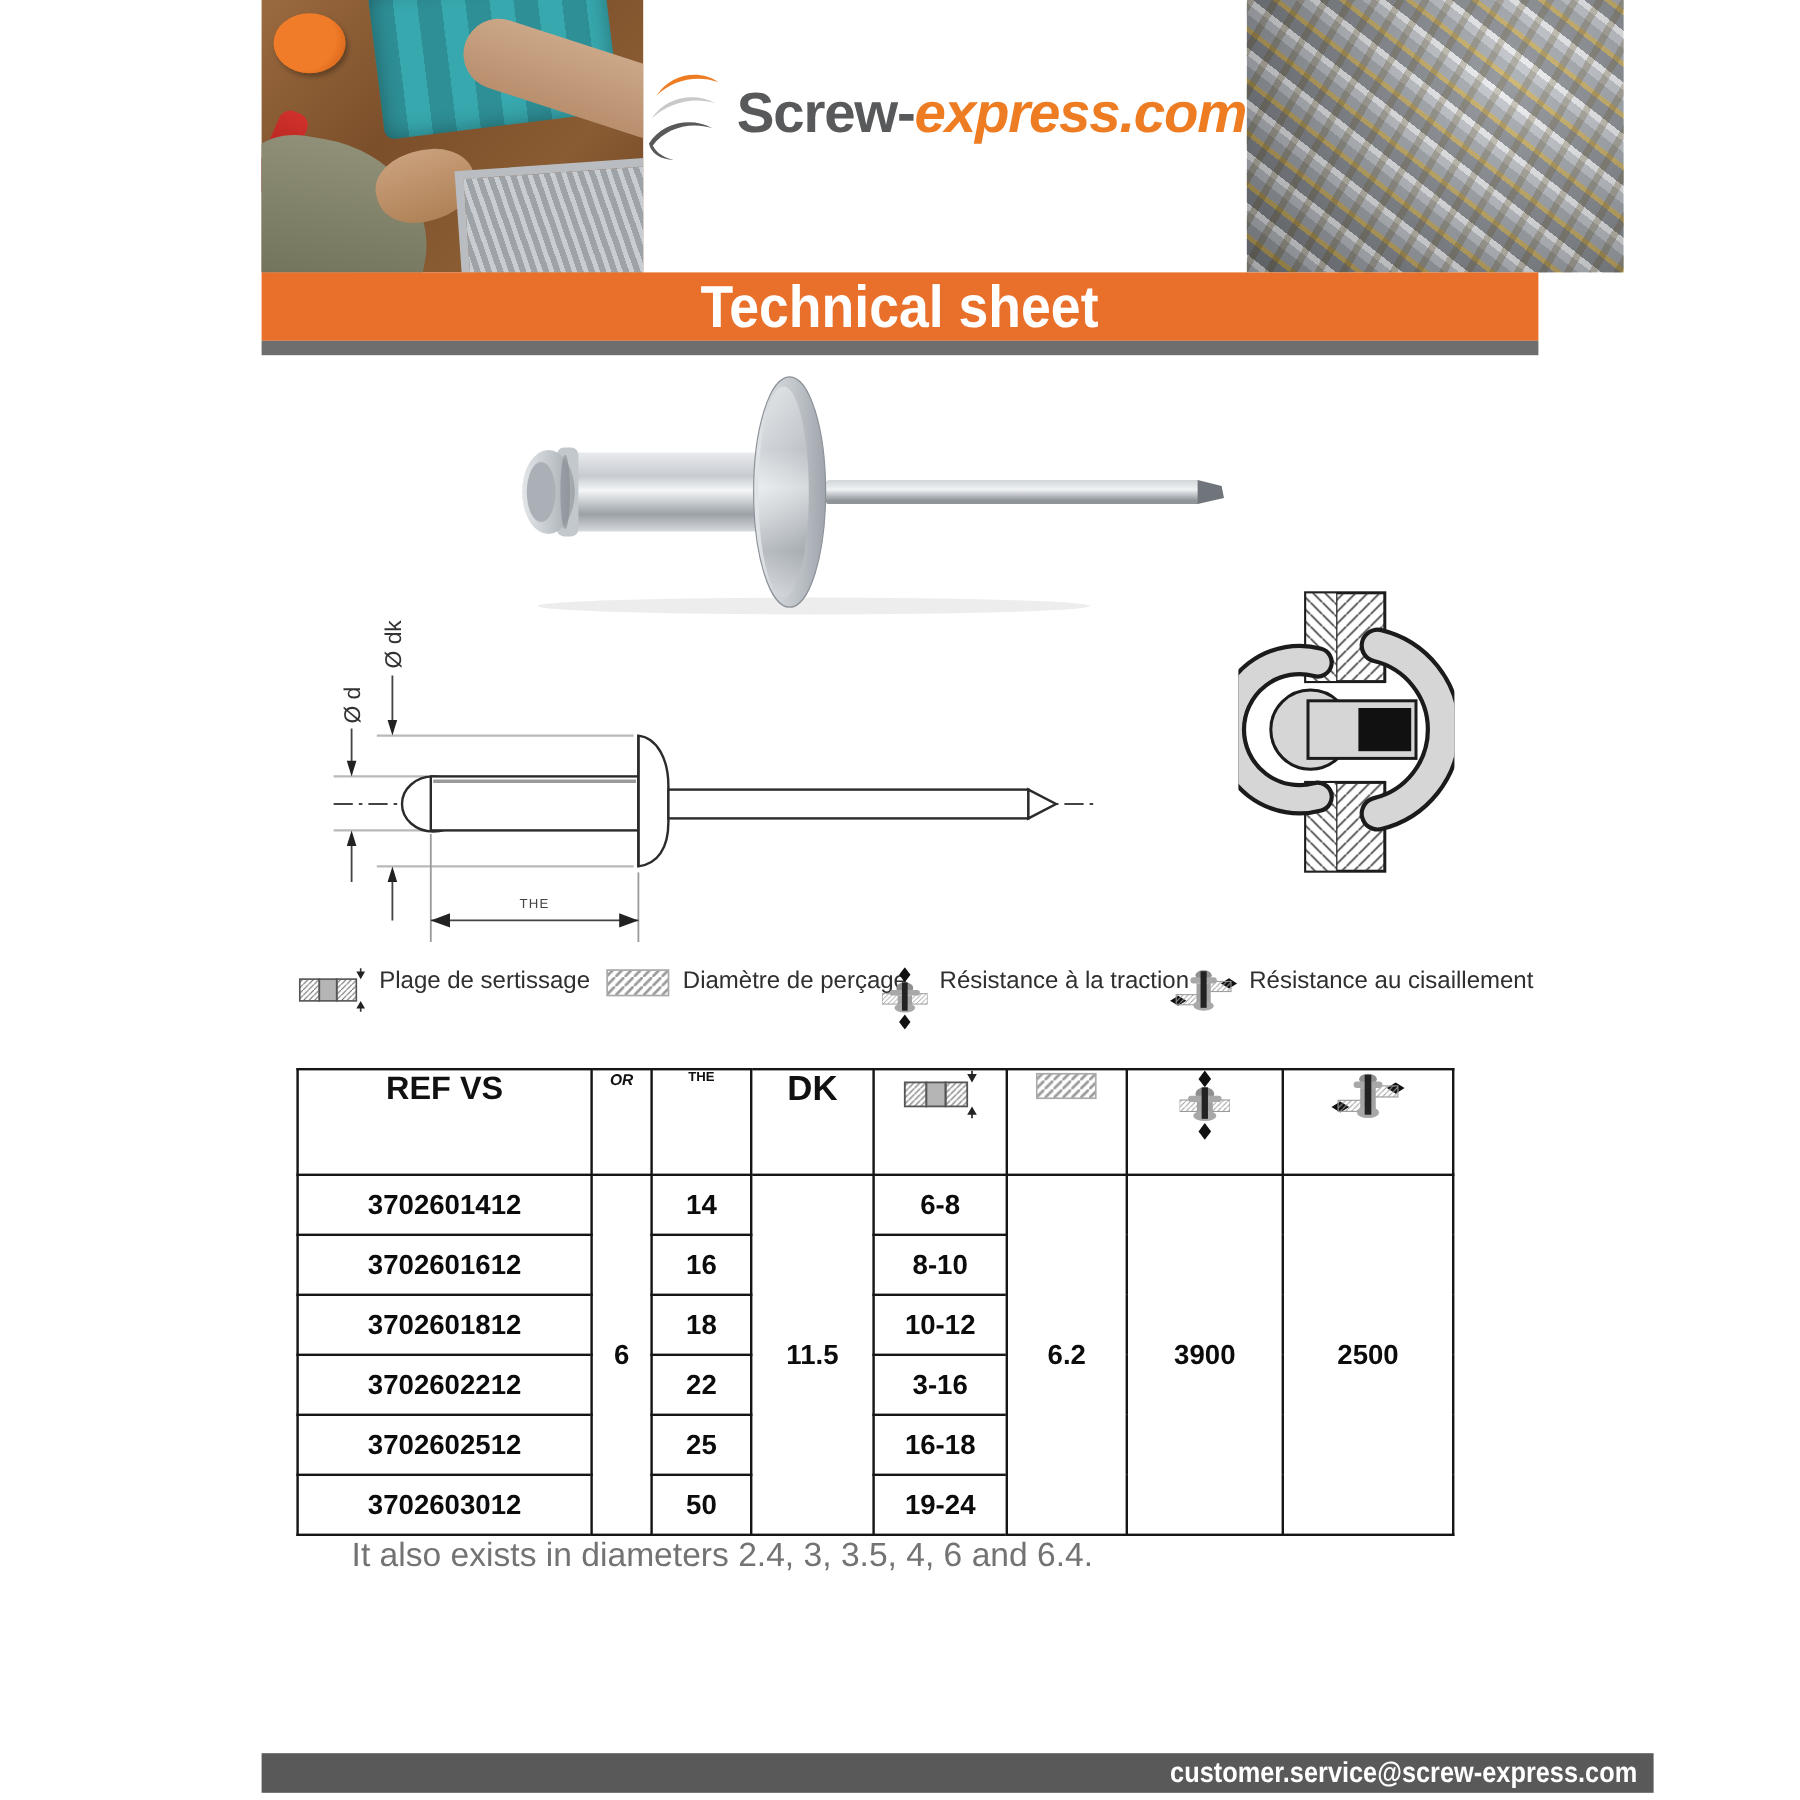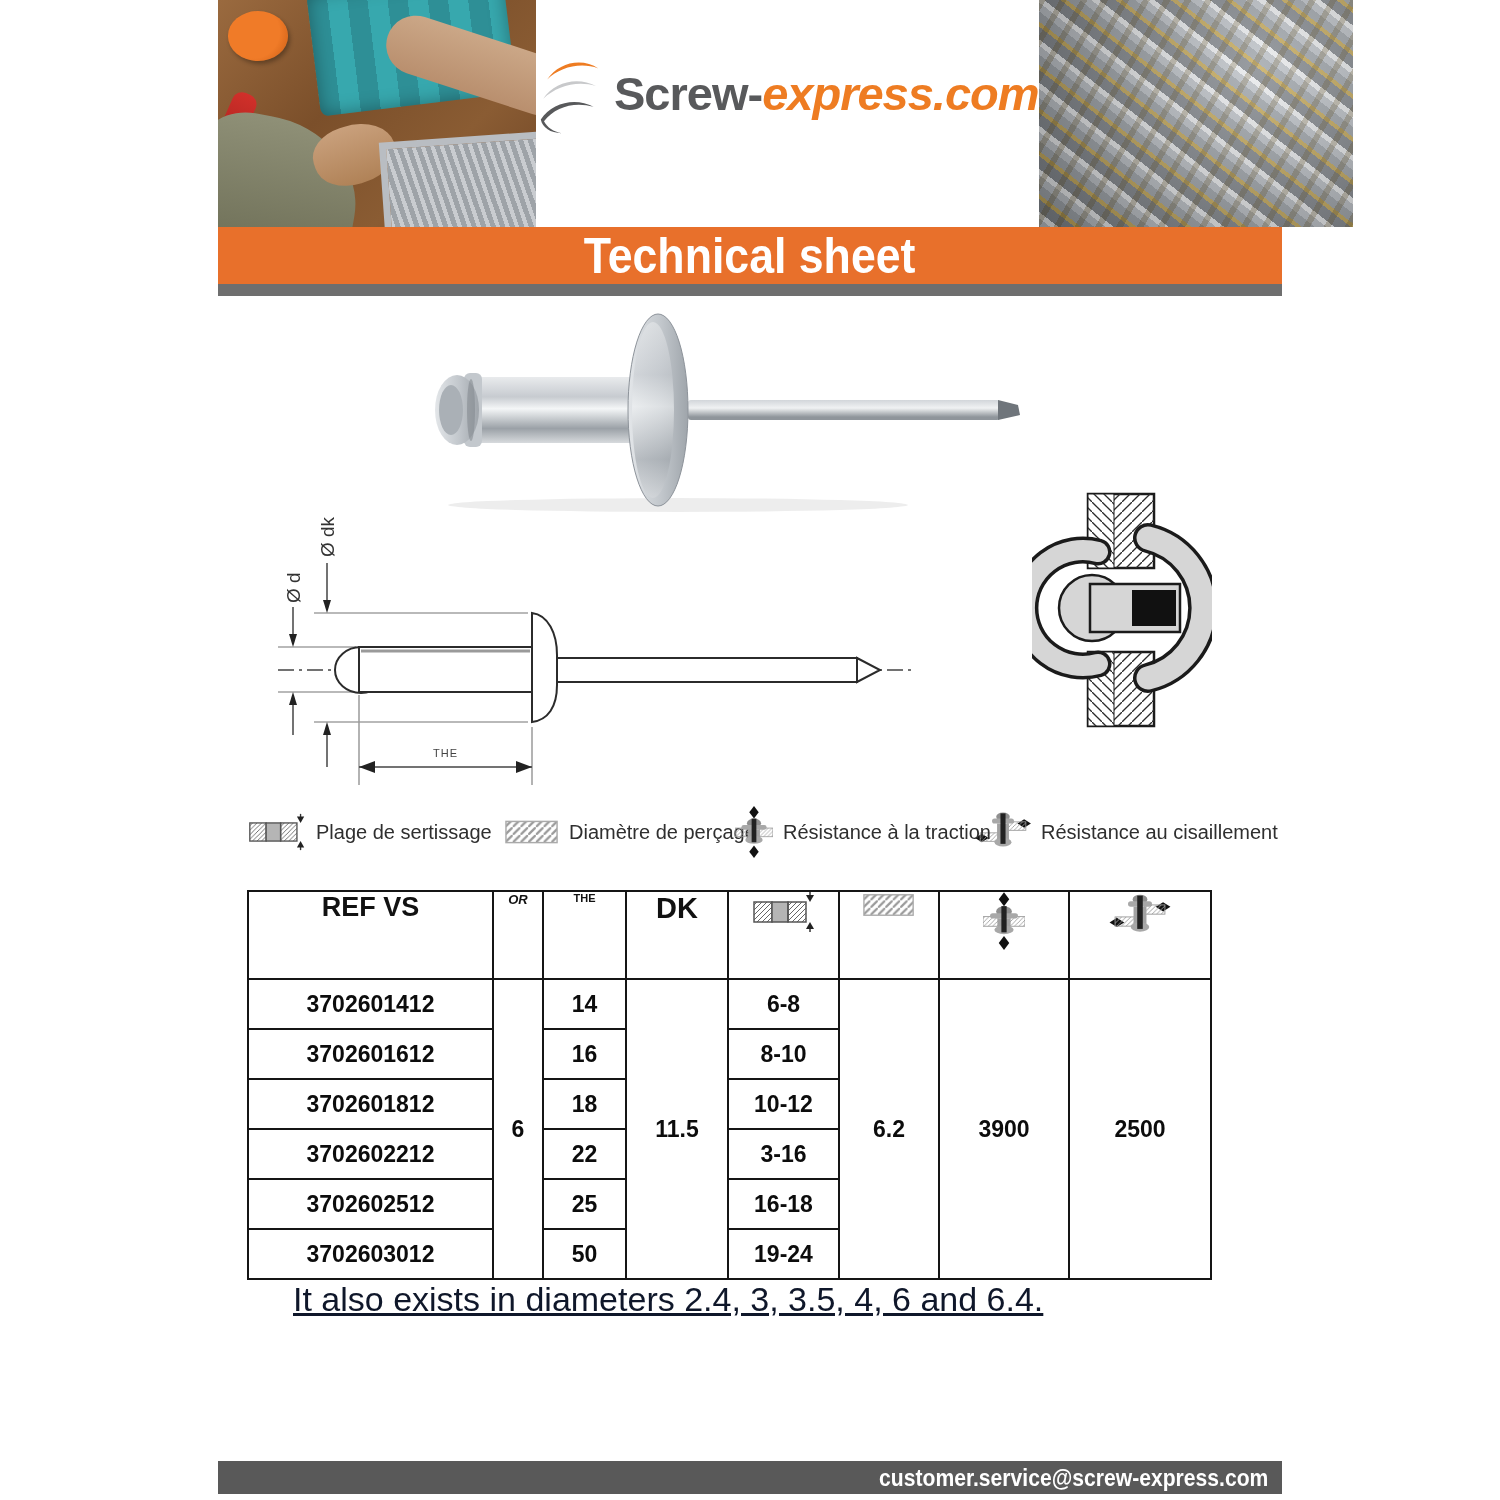--- a/index.html
+++ b/index.html
@@ -43,38 +43,38 @@
   .banner span{display:inline-block;color:#fff;font-size:47px;font-weight:700;letter-spacing:0;
       transform:scaleX(.95) scaleY(1.05);}
   .gray-strip{position:absolute;left:218px;top:284px;width:1064px;height:12px;background:#6E6E6E;}
 
   
   .rivet-photo{position:absolute;left:358px;top:303px;}
   .tech-drawing{position:absolute;left:228px;top:495px;}
   .section-view{position:absolute;left:1032px;top:492px;}
 
   
-  .legend-item{position:absolute;top:806px;height:52px;display:flex;align-items:center;gap:10px;}
+  .legend-item{position:absolute;top:806px;height:52px;display:flex;align-items:flex-start;gap:10px;}
   .legend-label{font-size:20px;font-weight:500;color:#2f2f2f;white-space:nowrap;}
 
   
   .spec-table{position:absolute;left:247px;top:890px;border-collapse:collapse;table-layout:fixed;width:963px;}
   .spec-table th,.spec-table td{border:2px solid #151515;text-align:center;vertical-align:middle;padding:0;}
   .spec-table thead th{height:86px;vertical-align:top;}
   .th-text{padding-top:18px;font-weight:700;border-radius:19px;}
   .th-ref{font-size:27px;}
   .th-or{font-size:13px;font-weight:600;padding-top:24px;font-style:italic;}
   .th-the{font-size:11px;font-weight:600;padding-top:25px;}
   .th-dk{font-size:29px;}
   .th-icon{padding-top:12px;}
   .spec-table tbody td{height:48px;font-size:23px;font-weight:700;color:#0c0c0c;}
 
   
-  .note{position:absolute;left:293px;top:1280px;font-size:34px;font-weight:500;color:#0f172a;text-decoration:underline;}
-  .footer-bar{position:absolute;left:218px;top:1461px;width:1064px;height:33px;background:#595959;
+  .note{position:absolute;left:293px;top:1280px;font-size:28px;font-weight:500;color:#737373;}
+  .footer-bar{position:absolute;left:218px;top:1461px;width:1160px;height:33px;background:#595959;
       display:flex;align-items:center;justify-content:flex-end;}
   .footer-bar span{display:inline-block;margin-right:14px;color:#fff;font-size:24px;font-weight:700;
       transform:scaleX(.88);transform-origin:right center;}
 
   .svgdefs{position:absolute;width:0;height:0;}
 </style>
 </head>
 <body>
 
 <svg class="svgdefs" aria-hidden="true">

